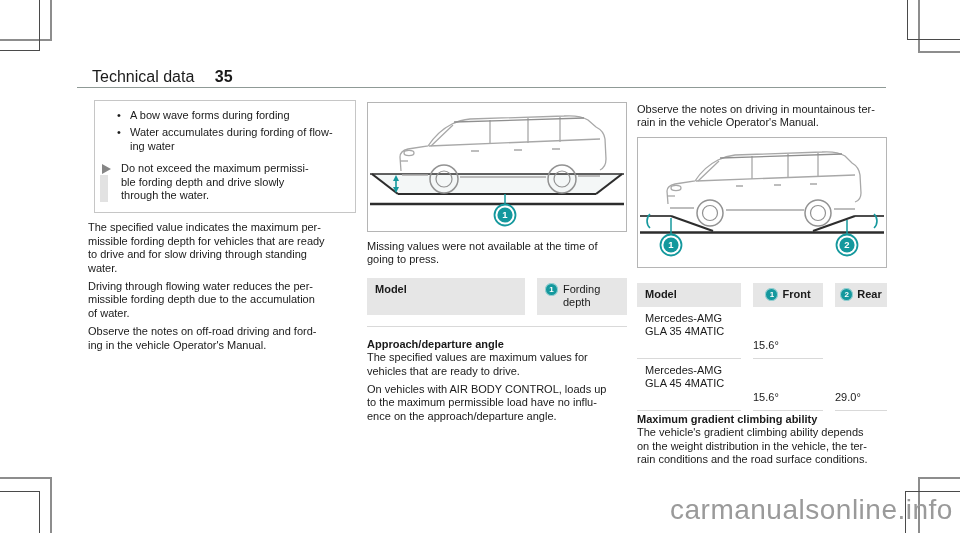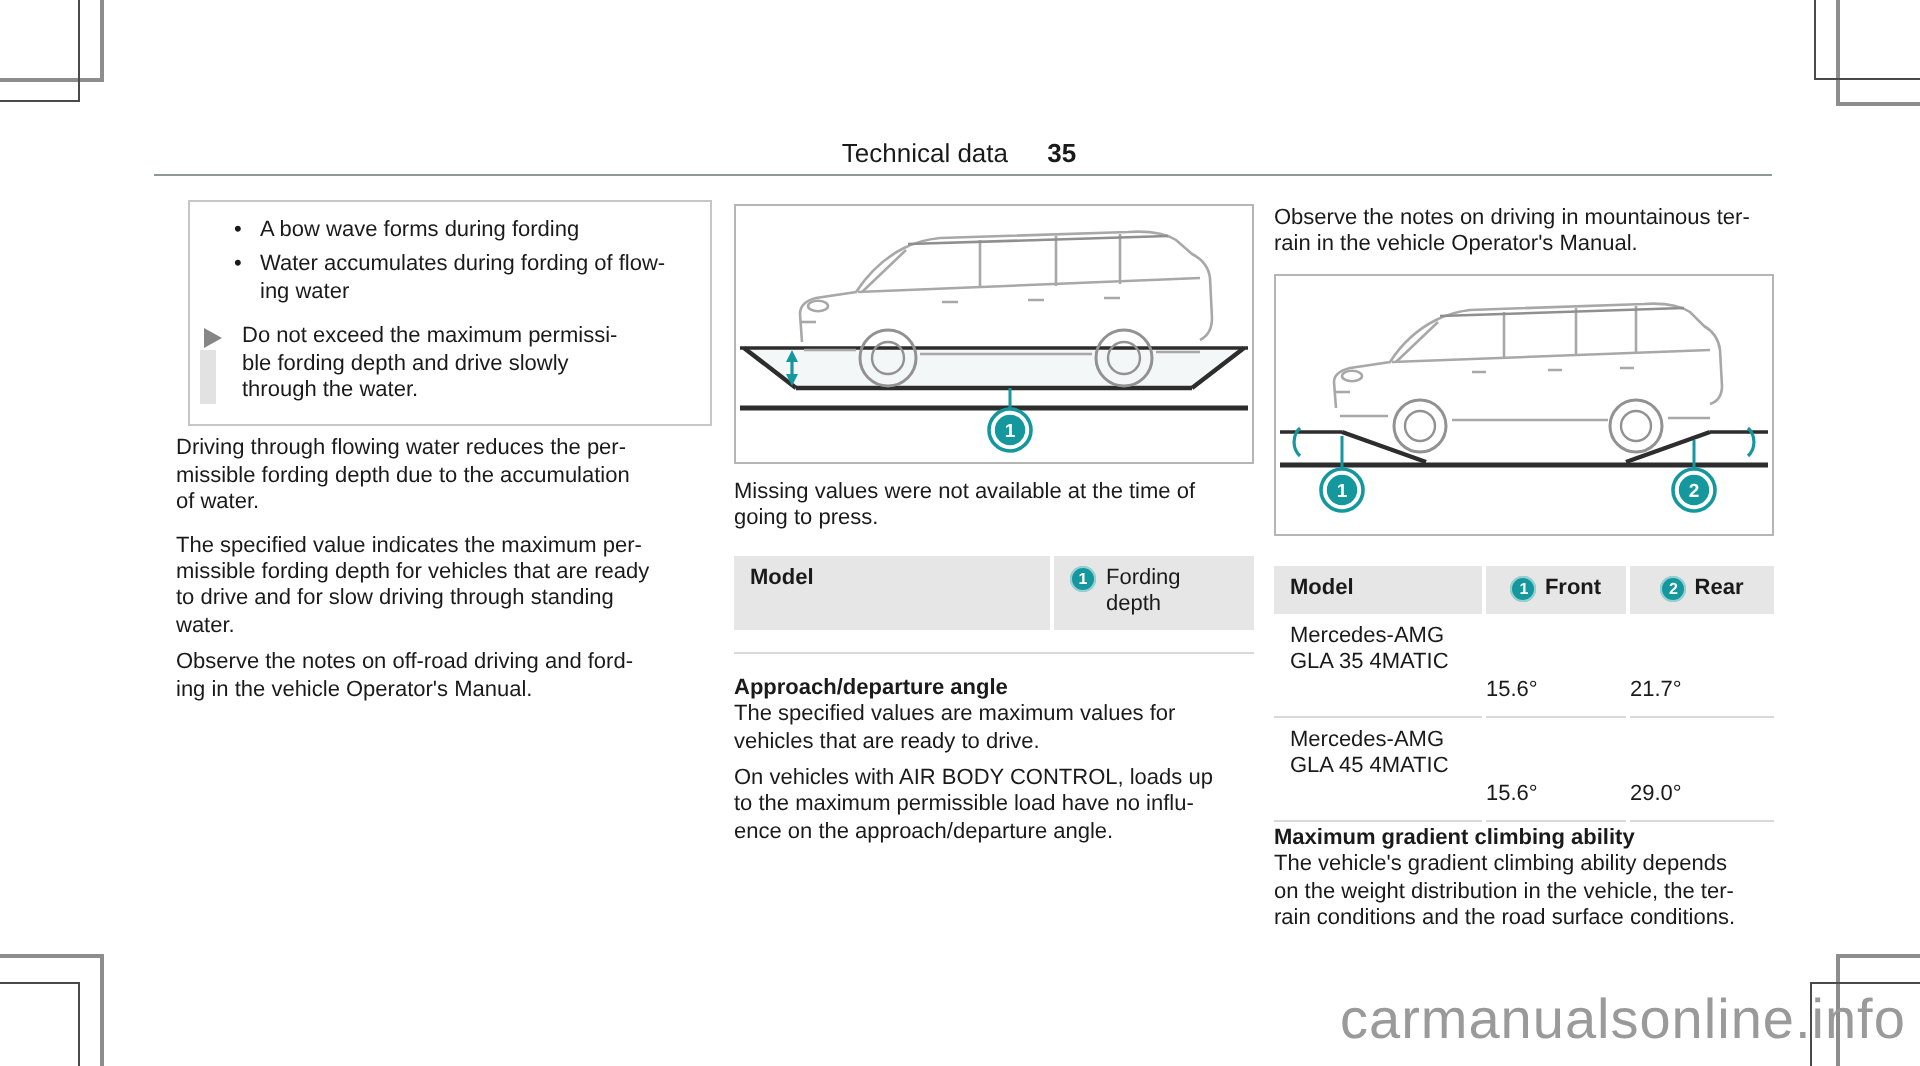--- a/index.html
+++ b/index.html
@@ -11,21 +11,21 @@
   .cm-tl-gray{left:0;top:0;width:50px;height:39px;border-right:2px solid #8d8d8d;border-bottom:2px solid #8d8d8d;}
   .cm-tl-dark{left:0;top:0;width:39px;height:50px;border-right:1px solid #4a4a4a;border-bottom:1px solid #4a4a4a;}
   .cm-tr-gray{left:918px;top:0;width:42px;height:51px;border-left:2px solid #8d8d8d;border-bottom:2px solid #8d8d8d;}
   .cm-tr-dark{left:907px;top:0;width:53px;height:39px;border-left:1px solid #4a4a4a;border-bottom:1px solid #4a4a4a;}
   .cm-bl-gray{left:0;top:477px;width:50px;height:56px;border-right:2px solid #8d8d8d;border-top:2px solid #8d8d8d;}
   .cm-bl-dark{left:0;top:491px;width:39px;height:42px;border-right:1px solid #4a4a4a;border-top:1px solid #4a4a4a;}
   .cm-br-gray{left:918px;top:477px;width:42px;height:56px;border-left:2px solid #8d8d8d;border-top:2px solid #8d8d8d;}
   .cm-br-dark{left:905px;top:491px;width:55px;height:42px;border-left:1px solid #4a4a4a;border-top:1px solid #4a4a4a;}
 
   
-  .page-header{position:absolute;top:70px;left:75px;width:809px;text-align:center;font-size:13px;line-height:14px;}
+  .page-header{position:absolute;top:70px;left:92px;width:809px;text-align:left;font-size:16px;line-height:14px;}
   .page-header .ttl{font-weight:normal;}
   .page-header .num{font-weight:bold;margin-left:16px;}
   .header-rule{position:absolute;top:87px;left:77px;width:809px;height:1px;background:#8f9a96;}
 
   .txt{font-size:11px;line-height:13.4px;white-space:pre-line;margin:0;}
   .bold{font-weight:normal;}
 
   .col{position:absolute;}
   .col-left{left:88px;top:100px;width:271px;}
   .col-mid{left:367px;top:102px;width:260px;}
@@ -46,21 +46,21 @@
   
   .fig{border:1px solid #b5b5b5;background:#fff;}
   .fig svg{display:block;}
   .fig-mid{margin:0;}
   .fig-right{margin-top:7px;}
 
   
   .tbl{font-size:11px;line-height:13px;}
   .tbl-mid{margin-top:11px;}
   .tbl-right{margin-top:15px;}
-  .tr{display:flex;gap:2px;}
+  .tr{display:flex;gap:12px;}
   .th{background:#e6e6e6;font-weight:bold;padding:5px 8px 6px;}
   .td{background:#fff;border-bottom:1px solid #d9d9d9;padding:5px 8px 6px;}
   .pre{white-space:pre-line;}
 
   .mid-c1{flex:0 0 142px;}
   .mid-c2{flex:1 1 auto;}
   .r-c1{flex:0 0 88px;}
   .r-c2{flex:0 0 70px;}
   .r-c3{flex:1 1 auto;}
   .cell-center{text-align:left;padding-left:0;padding-right:0;margin-top:27px;}
@@ -110,27 +110,27 @@
       <div class="action-row">
         <span class="action-gutter">
           <span class="tri"></span>
           <span class="gutter-bar"></span>
         </span>
         <span class="txt">Do not exceed the maximum permissi-
 ble fording depth and drive slowly
 through the water.</span>
       </div>
     </div>
-    <p class="txt para">Driving through flowing water reduces the per-
-missible fording depth due to the accumulation
-of water.</p>
     <p class="txt para para-first">The specified value indicates the maximum per-
 missible fording depth for vehicles that are ready
 to drive and for slow driving through standing
 water.</p>
+    <p class="txt para">Driving through flowing water reduces the per-
+missible fording depth due to the accumulation
+of water.</p>
     <p class="txt para">Observe the notes on off-road driving and ford-
 ing in the vehicle Operator's Manual.</p>
   </div>
 
   <div class="col col-mid">
     <div class="fig fig-mid">
       <svg width="258" height="128" viewBox="0 0 258 128">
 
         <polygon points="4,71 254,71 228,91 30,91" fill="#f4f7f7" stroke="none"></polygon>
         <line x1="2" y1="71" x2="256" y2="71" stroke="#2d2d2d" stroke-width="1.7"></line>
@@ -254,21 +254,20 @@
         </div>
         <div class="th r-c3 hdr-center">
           <span class="badge badge-tight">2</span>
           <span>Rear</span>
         </div>
       </div>
       <div class="tr">
         <div class="td r-c1 pre">Mercedes-AMG
 GLA 35 4MATIC</div>
         <div class="td r-c2 cell-center">15.6°</div>
-        <div class="td r-c3 cell-center">21.7°</div>
       </div>
       <div class="tr">
         <div class="td r-c1 pre">Mercedes-AMG
 GLA 45 4MATIC</div>
         <div class="td r-c2 cell-center">15.6°</div>
         <div class="td r-c3 cell-center">29.0°</div>
       </div>
     </div>
 
     <h3 class="heading head-right">Maximum gradient climbing ability</h3>

